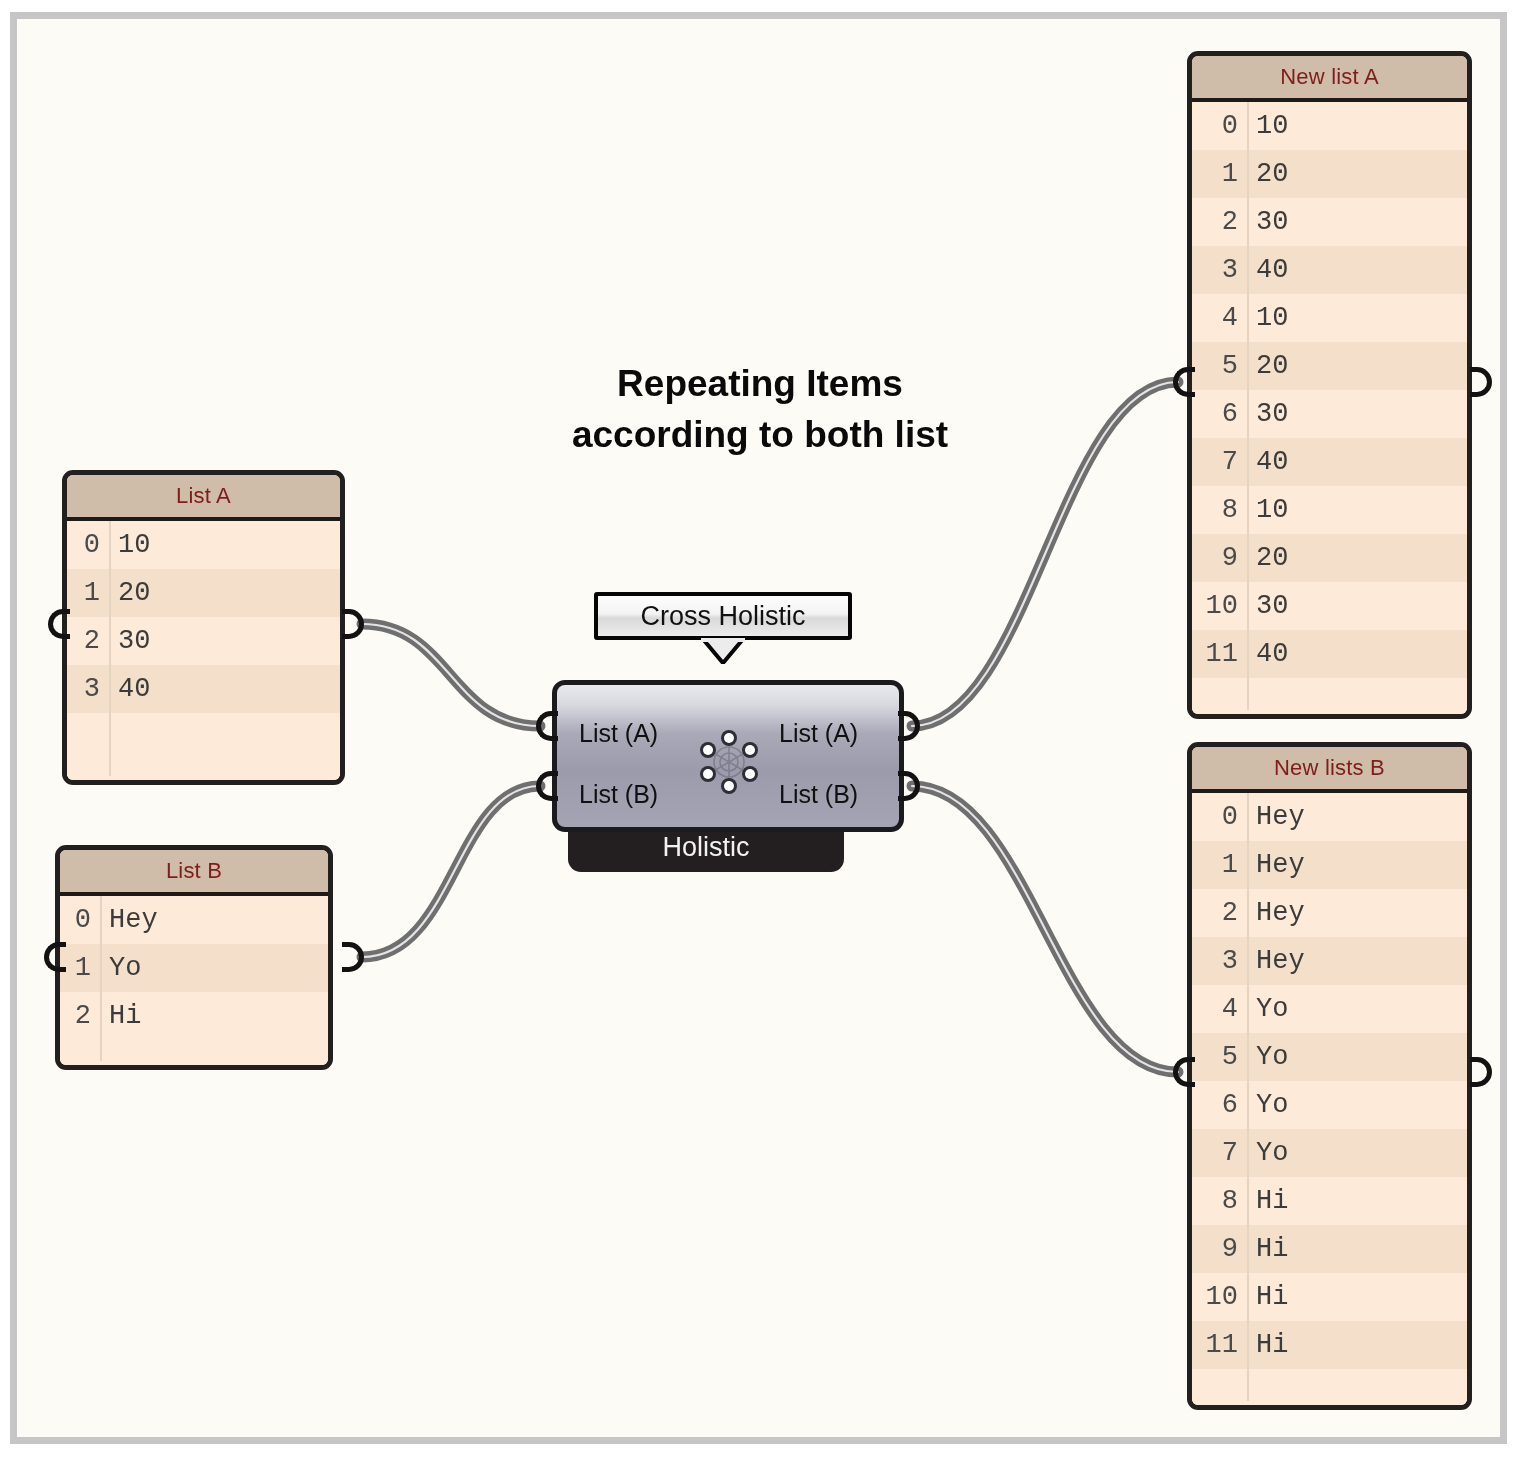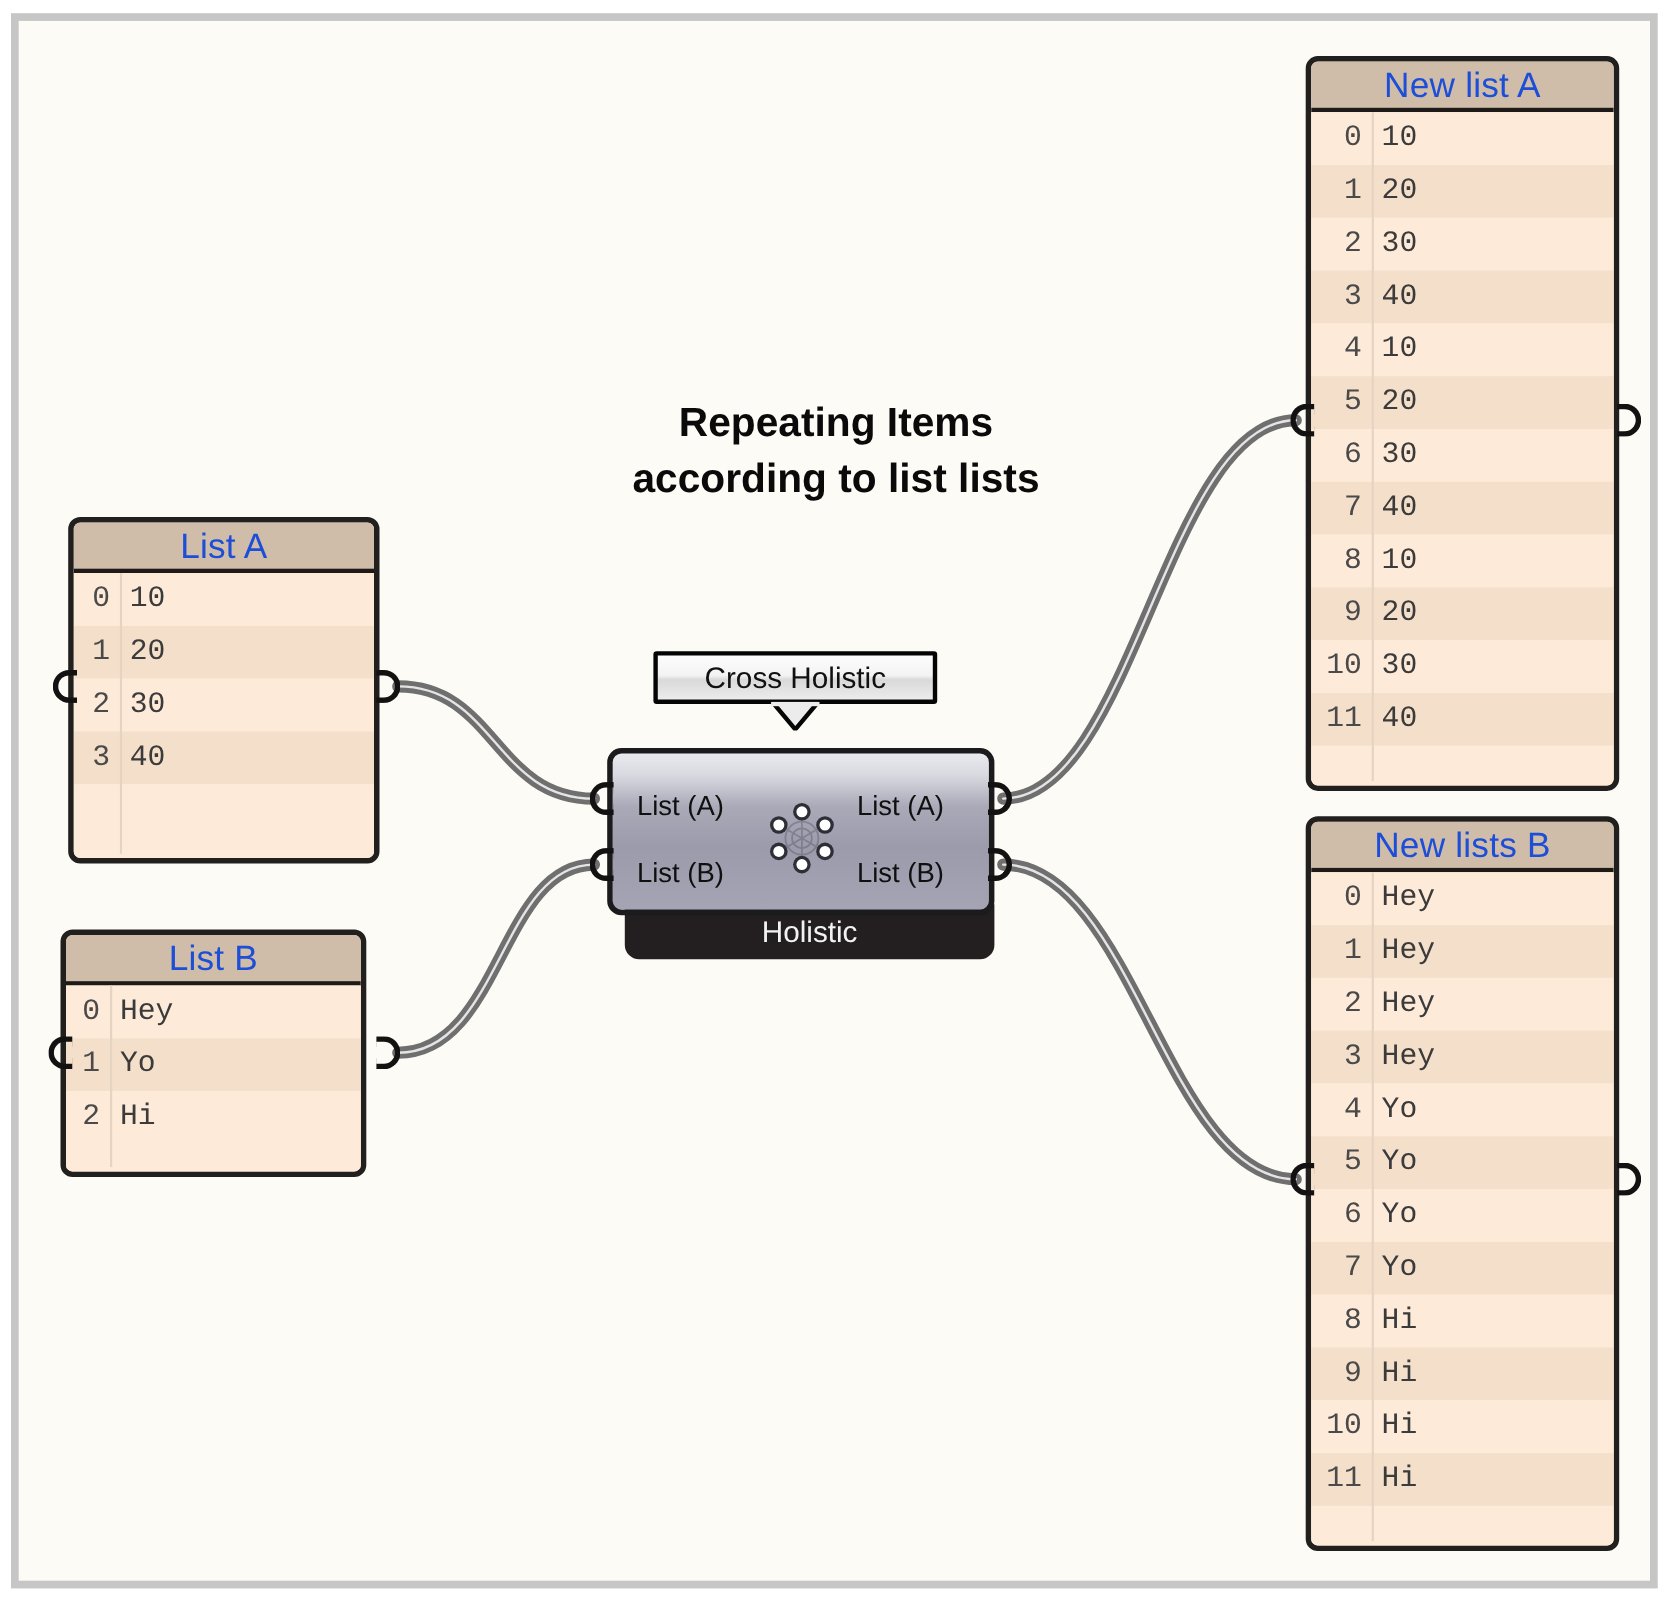--- a/index.html
+++ b/index.html
@@ -53,22 +53,22 @@
   .panel-head {
     height: 46px;
     background: #cfbda9;
     border-bottom: 4px solid #1d1a18;
     display: flex;
     align-items: center;
     justify-content: center;
     box-sizing: border-box;
   }
   .panel-head-text {
-    font-size: 32px;
-    color: #1d4ed8;
+    font-size: 22px;
+    color: #7f1d1d;
     font-family: "Liberation Sans", sans-serif;
     letter-spacing: 0.2px;
   }
   .panel-body {
     position: relative;
     background: #fdead8;
     height: calc(100% - 50px);
   }
   .vrule {
     position: absolute;
@@ -119,21 +119,21 @@
     border-radius: 0 16px 16px 0;
     border-left: none;
   }
 
   
   #node-wrap { position: absolute; left: 552px; top: 680px; }
   #node-footer {
     position: absolute;
     left: 16px;
     top: 142px;
-    width: 336px;
+    width: 276px;
     height: 50px;
     background: #231f20;
     border-radius: 0 0 13px 13px;
     display: flex;
     align-items: center;
     justify-content: center;
   }
   #node-footer span {
     color: #f2f2f2;
     font-size: 27px;
@@ -225,21 +225,21 @@
       <path d="M 912,726 C 1030,726 1060,382 1178,382" stroke="#6f6f6f" stroke-width="11"></path>
       <path d="M 912,726 C 1030,726 1060,382 1178,382" stroke="#e4e4e4" stroke-width="2.2"></path>
 
       <path d="M 912,786 C 1030,786 1060,1072 1178,1072" stroke="#6f6f6f" stroke-width="11"></path>
       <path d="M 912,786 C 1030,786 1060,1072 1178,1072" stroke="#e4e4e4" stroke-width="2.2"></path>
     </g>
   </svg>
 
   <div id="title">
     <div>Repeating Items</div>
-    <div>according to list lists</div>
+    <div>according to both list</div>
   </div>
 
   <div class="panel" id="panel-list-a" style="left:62px; top:470px; width:283px; height:315px;">
     <div class="panel-head">
       <span class="panel-head-text">List A</span>
     </div>
     <div class="panel-body">
       <div class="vrule" style="left:42px;"></div>
       <div class="row even">
         <div class="row-idx" style="width:42px;">0</div>

